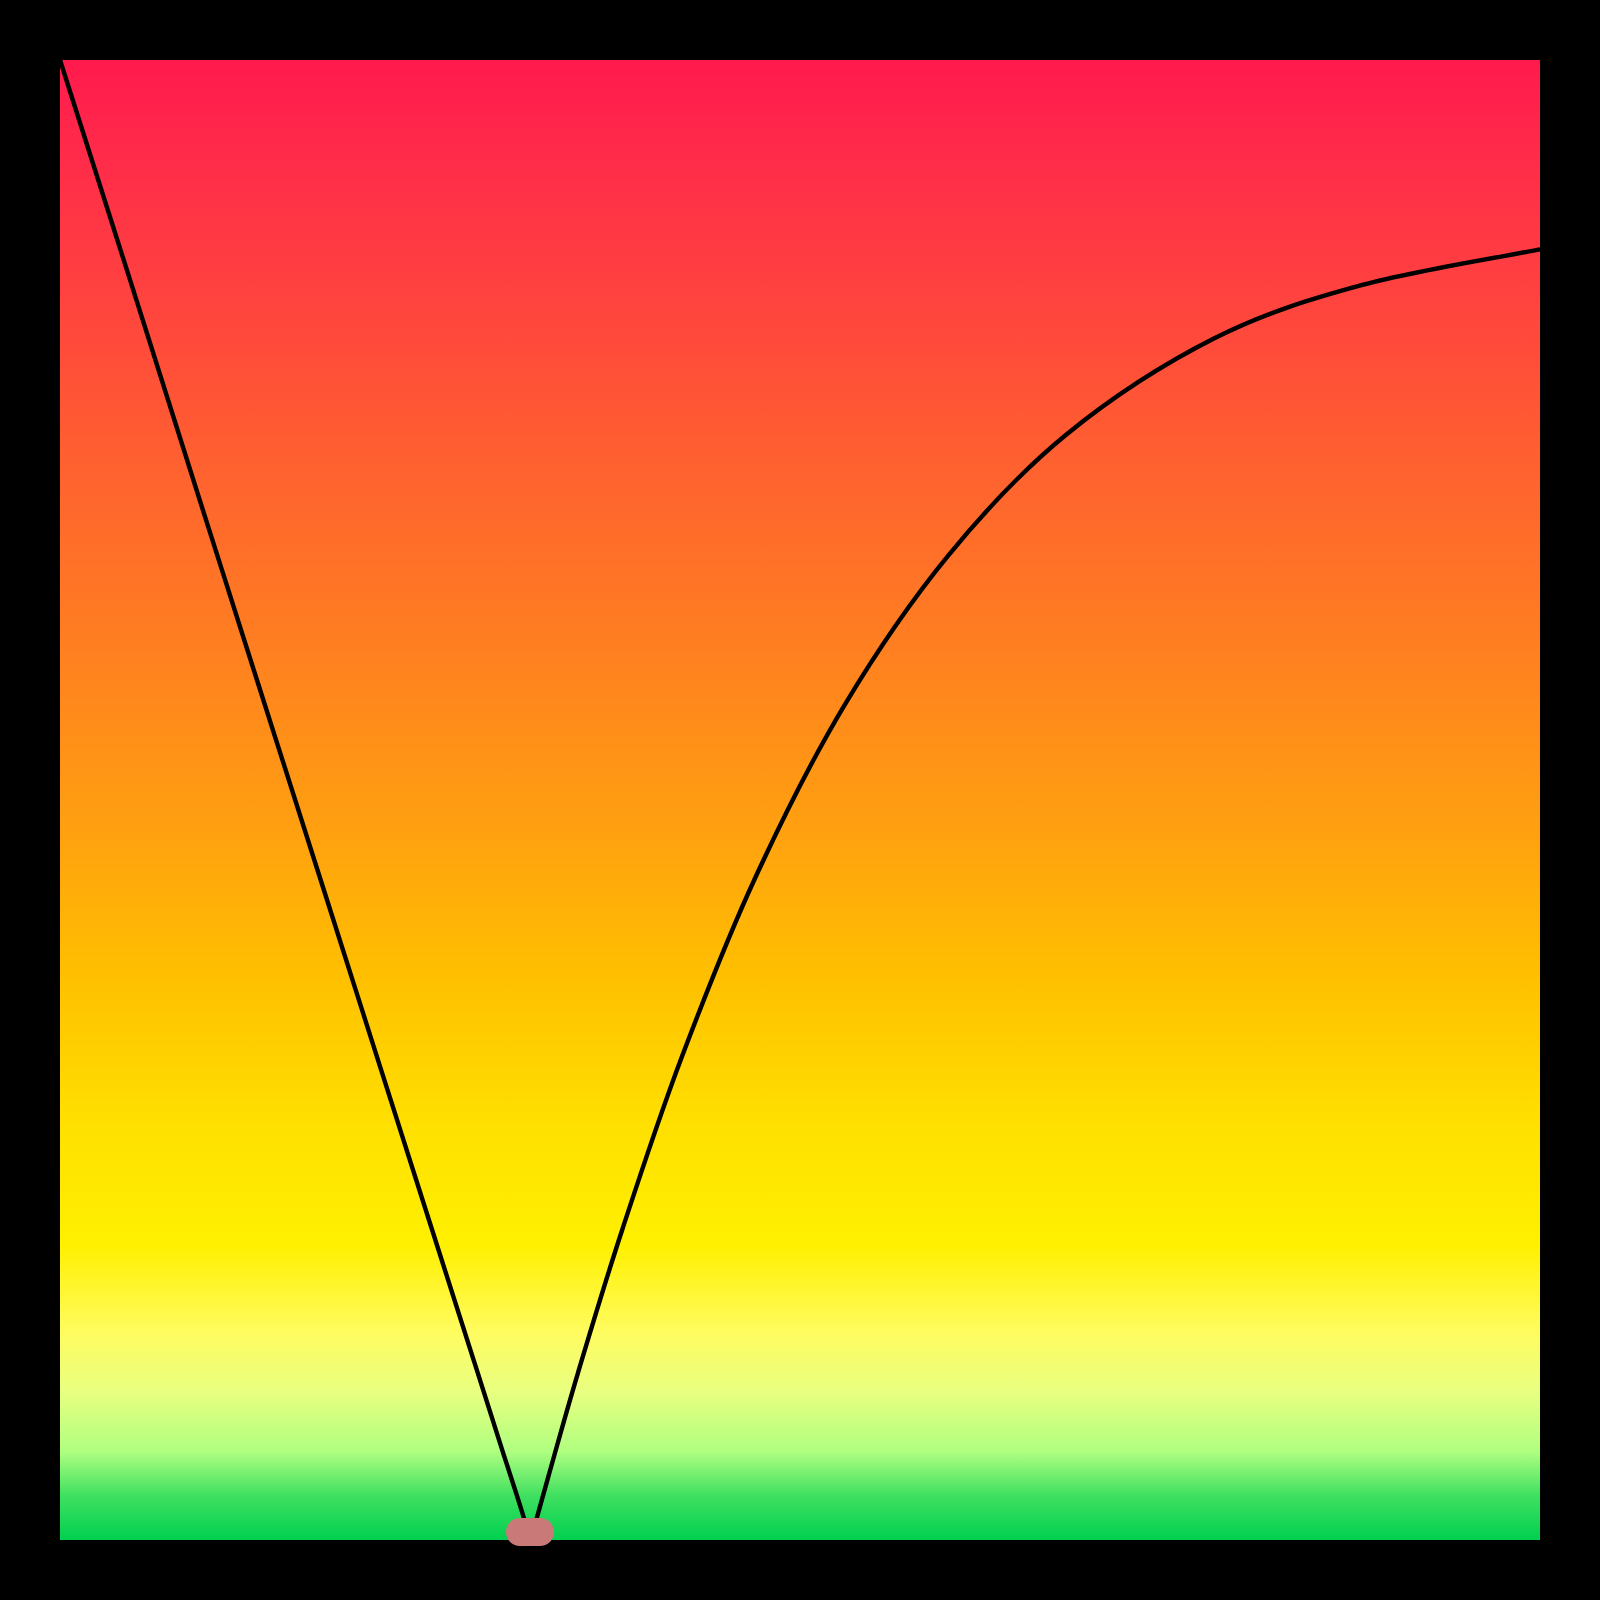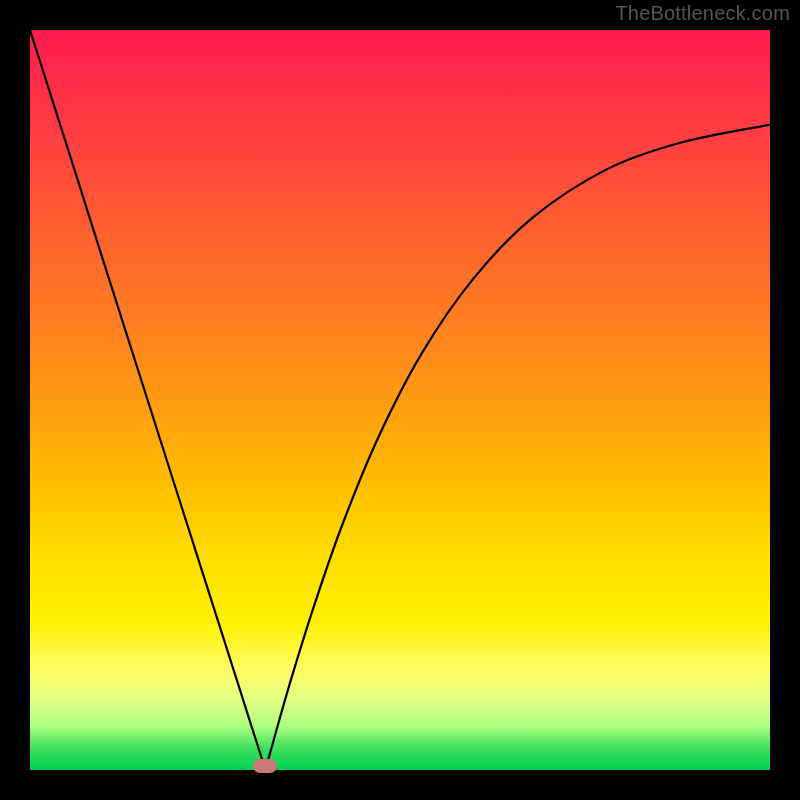--- a/index.html
+++ b/index.html
@@ -66,21 +66,20 @@
     border-radius: 7px;
     background: #c97a78;
     transform: translate(-50%, -50%);
   }
 </style>
 </head>
 <body>
 
 <div class="frame">
 
-  <div class="watermark">TheBottleneck.com</div>
 
   <div class="plot-area">
 
     <svg class="curve-svg" viewBox="0 0 740 740" preserveAspectRatio="none">
       <path id="curve-path" fill="none" stroke="#000" stroke-width="2.2" stroke-linejoin="round" stroke-linecap="round" d="M 0.00 0.00 C 6.17 19.36 24.67 77.33 37.00 116.18 C 49.33 155.03 61.67 194.25 74.00 233.10 C 86.33 271.95 98.67 310.55 111.00 349.28 C 123.33 388.01 135.67 426.73 148.00 465.46 C 160.33 504.19 175.13 550.68 185.00 581.64 C 194.87 612.60 201.03 631.84 207.20 651.20 C 213.37 670.56 218.30 686.23 222.00 697.82 C 225.70 709.41 227.18 713.73 229.40 720.76 C 231.62 727.79 234.33 736.79 235.32 740.00 C 236.80 734.70 240.25 722.12 244.20 708.18 C 248.15 694.24 252.83 676.98 259.00 656.38 C 265.17 635.78 272.57 610.87 281.20 584.60 C 289.83 558.33 299.70 528.11 310.80 498.76 C 321.90 469.41 334.23 437.83 347.80 408.48 C 361.37 379.13 376.17 349.40 392.20 322.64 C 408.23 295.88 425.50 270.47 444.00 247.90 C 462.50 225.33 481.00 205.35 503.20 187.22 C 525.40 169.09 552.53 151.58 577.20 139.12 C 601.87 126.66 624.07 119.88 651.20 112.48 C 678.33 105.08 725.20 97.68 740.00 94.72"></path>
     </svg>
 
     <div id="min-marker" class="marker" style="left: 235.32px; top: 735.56px;"></div>
 
   </div>

